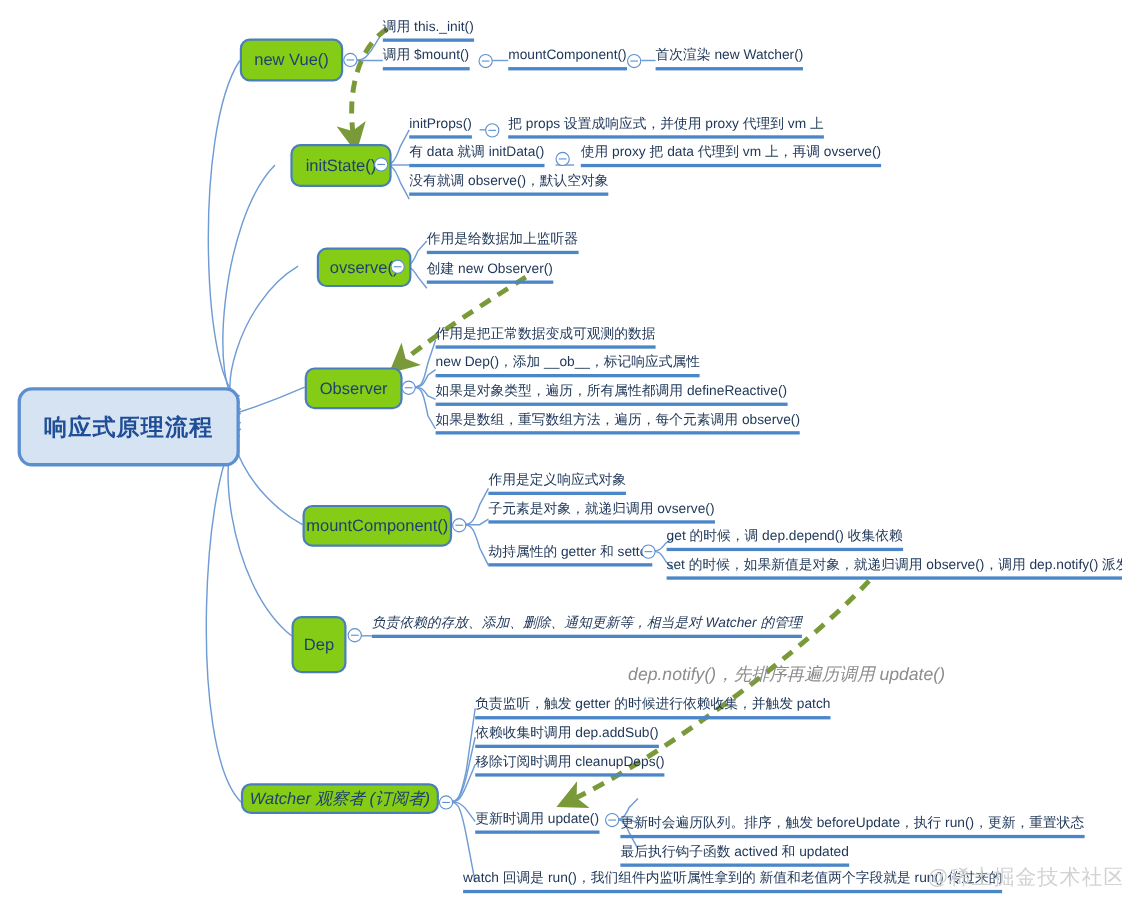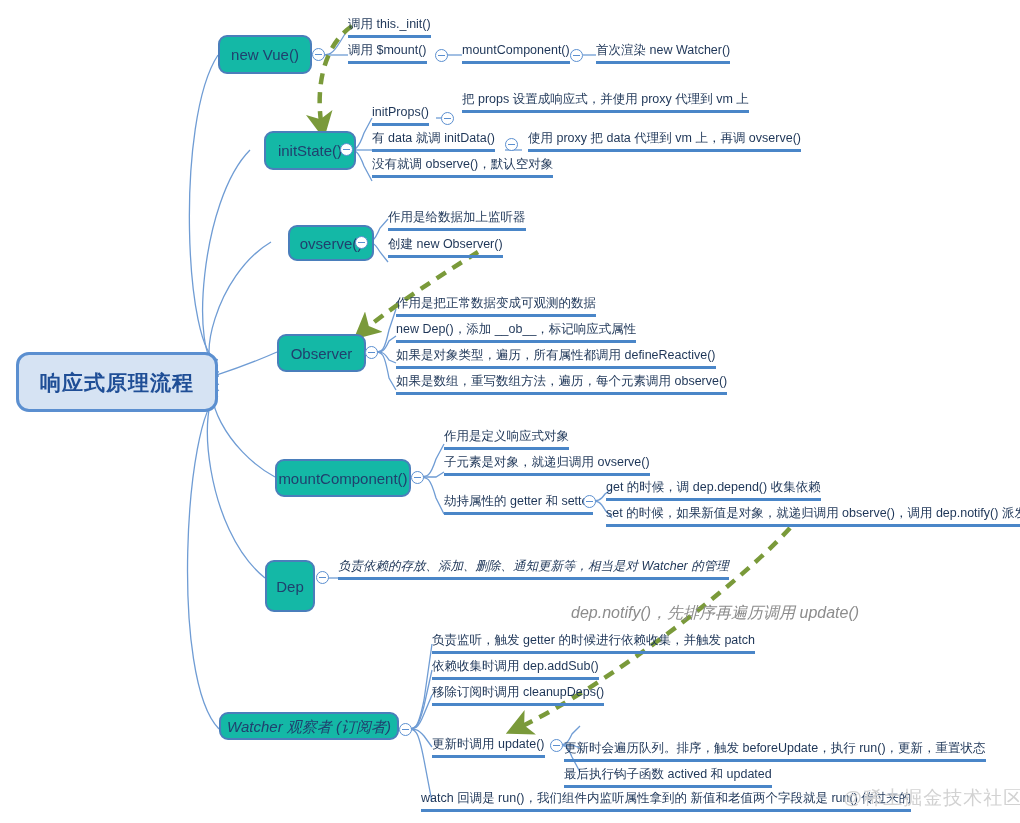--- a/index.html
+++ b/index.html
@@ -25,21 +25,21 @@
     position: absolute;
     left: 0; top: 0;
     width: 1020px;
     height: 823px;
     pointer-events: none;
   }
   
   .node {
     position: absolute;
     box-sizing: border-box;
-    background: #14b8a6;
+    background: #84cc16;
     border: 2px solid #4a7ebb;
     border-radius: 9px;
     color: #20406e;
     display: flex;
     align-items: center;
     justify-content: center;
     white-space: nowrap;
     line-height: 1;
   }
   .node.root {
@@ -162,21 +162,21 @@
         <path d="M0,0 L12,6 L0,12 L3,6 z" fill="#7a9a3a"></path>
       </marker>
     </defs>
     <g fill="none" stroke="#7a9a3a" stroke-width="4.5" stroke-dasharray="11,8" stroke-linecap="butt" marker-end="url(#arrowGreen)">
       <path d="M352,26 C320,48 316,95 322,128"></path>
       <path d="M478,252 C430,282 385,312 362,332"></path>
       <path d="M790,528 C735,588 600,690 516,729"></path>
     </g>
   </svg>
 
-  <div class="node root" style="left:16px; top:352px; width:202px; height:60px;">
+  <div class="node root" style="left:16px; top:352px; width:202px; height:72px;">
     <span>响应式原理流程</span>
   </div>
 
   <div class="node lvl1" style="left:218px; top:35px; width:94px; height:39px;">
     <span>new Vue()</span>
   </div>
   <div class="toggle" style="left:312px; top:48px;"></div>
 
   <div class="node lvl1" style="left:264px; top:131px; width:92px; height:39px;">
     <span>initState()</span>
@@ -214,21 +214,21 @@
   <div class="toggle" style="left:435px; top:49px;"></div>
 
   <div class="leaf" style="left:462px; top:44px;">mountComponent()</div>
   <div class="toggle" style="left:570px; top:49px;"></div>
 
   <div class="leaf" style="left:596px; top:44px;">首次渲染 new Watcher()</div>
 
   <div class="leaf" style="left:372px; top:106px;">initProps()</div>
   <div class="toggle" style="left:441px; top:112px;"></div>
 
-  <div class="leaf" style="left:462px; top:93px;">把 props 设置成响应式，并使用 proxy 代理到 vm 上</div>
+  <div class="leaf" style="left:462px; top:106px;">把 props 设置成响应式，并使用 proxy 代理到 vm 上</div>
 
   <div class="leaf" style="left:372px; top:132px;">有 data 就调 initData()</div>
   <div class="toggle" style="left:505px; top:138px;"></div>
 
   <div class="leaf" style="left:528px; top:132px;">使用 proxy 把 data 代理到 vm 上，再调 ovserve()</div>
 
   <div class="leaf" style="left:372px; top:158px;">没有就调 observe()，默认空对象</div>
 
   <div class="leaf" style="left:388px; top:211px;">作用是给数据加上监听器</div>
 

